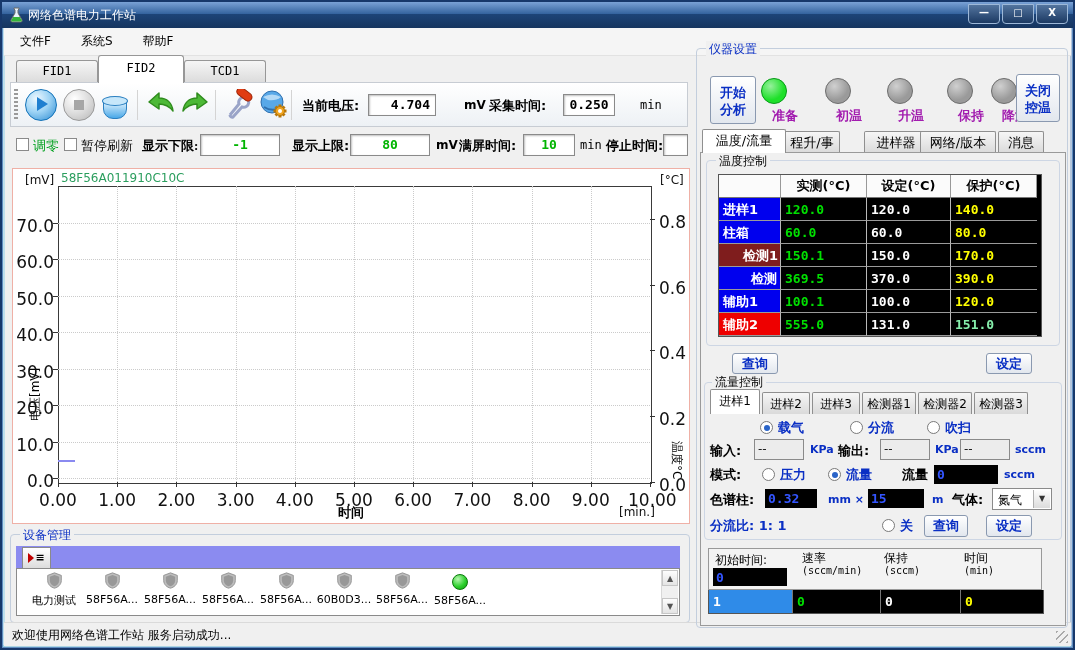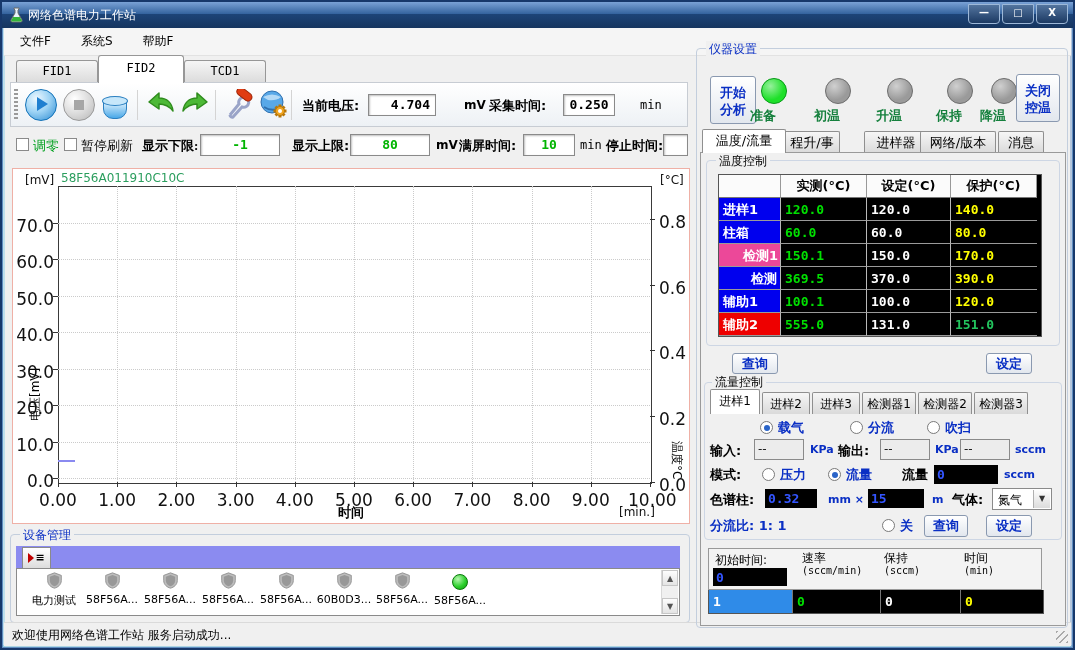--- a/index.html
+++ b/index.html
@@ -86,21 +86,21 @@
   .statusbar{position:absolute;left:2px;right:2px;bottom:2px;height:23px;background:#f0f0f0;
     border-top:1px solid #dadada;}
   .statusbar .txt{position:absolute;left:8px;top:4px;}
   .grip{position:absolute;right:3px;bottom:3px;width:12px;height:12px;
     background:repeating-linear-gradient(135deg,#aaa 0 2px,transparent 2px 5px);}
   
   .btn{position:absolute;background:linear-gradient(#ffffff,#e2e7ee);border:1px solid #8a99b0;border-radius:3px;
     color:#0a2fc4;font-weight:bold;font-size:13px;text-align:center;box-sizing:border-box;cursor:default;}
   .btn.two{line-height:1.25;font-size:13px;padding-top:4px;}
   .indicator{position:absolute;width:26px;height:26px;border-radius:50%;box-sizing:border-box;}
-  .ind-label{position:absolute;width:48px;text-align:left;color:#15803d;font-weight:bold;font-size:13px;}
+  .ind-label{position:absolute;width:48px;text-align:right;color:#a21caf;font-weight:bold;font-size:13px;}
   .rtab{position:absolute;height:22px;background:linear-gradient(#f6f6f6,#dadada);border:1px solid #8f8f8f;
     border-bottom:none;border-radius:2px 2px 0 0;text-align:center;line-height:22px;font-size:13px;box-sizing:border-box;}
   .rtab.active{background:#fff;z-index:3;}
   .tabpage{position:absolute;left:698px;top:150px;width:366px;height:474px;border:1px solid #9a9a9a;
     background:#f0f0f0;box-sizing:border-box;}
   
   #temp-table{position:absolute;left:716px;top:172px;width:322px;background:#000;border:1px solid #555;
     display:grid;grid-template-columns:62px 86px 84px 86px;box-sizing:content-box;}
   #temp-table .h{background:#fbfbfb;color:#000;font-weight:bold;font-size:13px;text-align:center;height:22px;
     line-height:22px;border-right:1px solid #999;border-bottom:1px solid #777;}
@@ -392,36 +392,36 @@
       <div class="h">设定(°C)</div>
       <div class="h">保护(°C)</div>
       <div class="c rowname" style="background: rgb(0, 0, 238);">进样1</div>
       <div class="c" style="color: rgb(0, 224, 0);">120.0</div>
       <div class="c" style="color: rgb(255, 255, 255);">120.0</div>
       <div class="c" style="color: rgb(255, 255, 0); border-right: none;">140.0</div>
       <div class="c rowname" style="background: rgb(0, 0, 238);">柱箱</div>
       <div class="c" style="color: rgb(0, 224, 0);">60.0</div>
       <div class="c" style="color: rgb(255, 255, 255);">60.0</div>
       <div class="c" style="color: rgb(255, 255, 0); border-right: none;">80.0</div>
-      <div class="c rowname" style="background: #ec4899; padding-left: 24px;">检测1</div>
+      <div class="c rowname" style="background: #7f1d1d; padding-left: 24px;">检测1</div>
       <div class="c" style="color: rgb(0, 224, 0);">150.1</div>
       <div class="c" style="color: rgb(255, 255, 255);">150.0</div>
       <div class="c" style="color: rgb(255, 255, 0); border-right: none;">170.0</div>
       <div class="c rowname" style="background: rgb(0, 0, 238); padding-left: 32px;">检测2</div>
       <div class="c" style="color: rgb(0, 224, 0);">369.5</div>
       <div class="c" style="color: rgb(255, 255, 255);">370.0</div>
       <div class="c" style="color: rgb(255, 255, 0); border-right: none;">390.0</div>
       <div class="c rowname" style="background: rgb(0, 0, 238);">辅助1</div>
       <div class="c" style="color: rgb(0, 224, 0);">100.1</div>
       <div class="c" style="color: rgb(255, 255, 255);">100.0</div>
       <div class="c" style="color: rgb(255, 255, 0); border-right: none;">120.0</div>
       <div class="c rowname" style="background: rgb(238, 0, 0);">辅助2</div>
       <div class="c" style="color: rgb(0, 224, 0);">555.0</div>
       <div class="c" style="color: rgb(255, 255, 255);">131.0</div>
-      <div class="c" style="color: #22c55e; border-right: none;">151.0</div>
+      <div class="c" style="color: #86efac; border-right: none;">151.0</div>
     </div>
   <button class="btn" style="left:730px;top:351px;width:46px;height:21px;">查询</button>
   <button class="btn" style="left:984px;top:351px;width:46px;height:21px;">设定</button>
 
   <div class="groupbox" style="left:702px;top:380px;width:358px;height:158px;border-color:#cdd6e4;"></div>
   <span class="legend" style="left:710px;top:372px;color:#000;">流量控制</span>
   <div id="flow-tabs">
       <div class="ftab active" style="left: 708px; width: 50px; top: 387px;">进样1</div>
       <div class="ftab" style="left: 760px; width: 48px; top: 390px;">进样2</div>
       <div class="ftab" style="left: 810px; width: 48px; top: 390px;">进样3</div>

